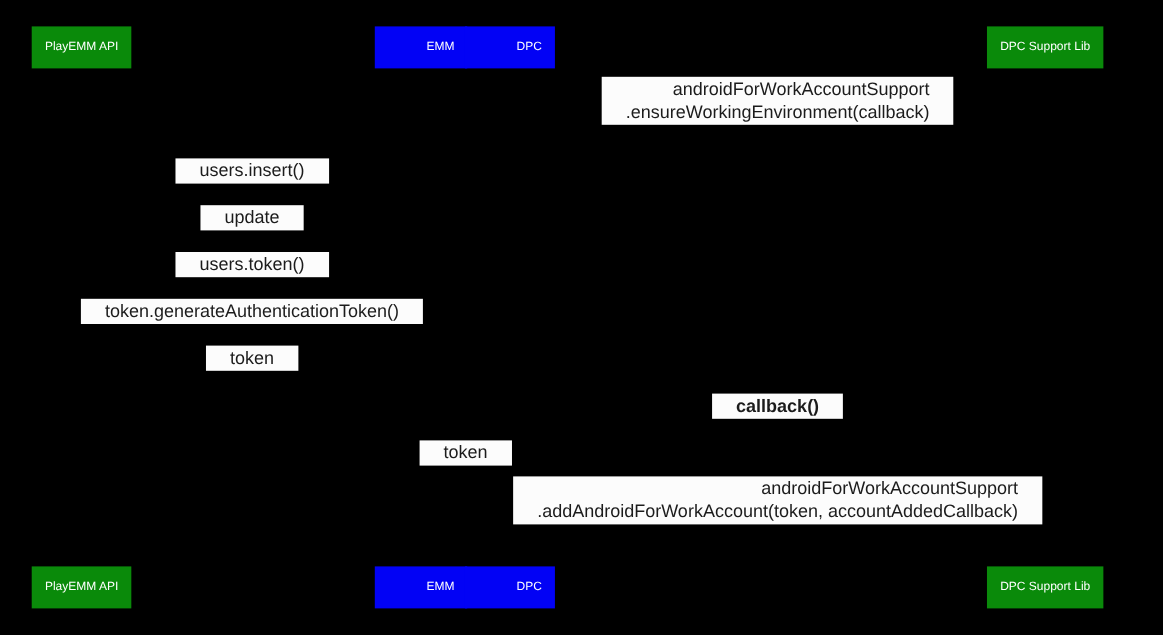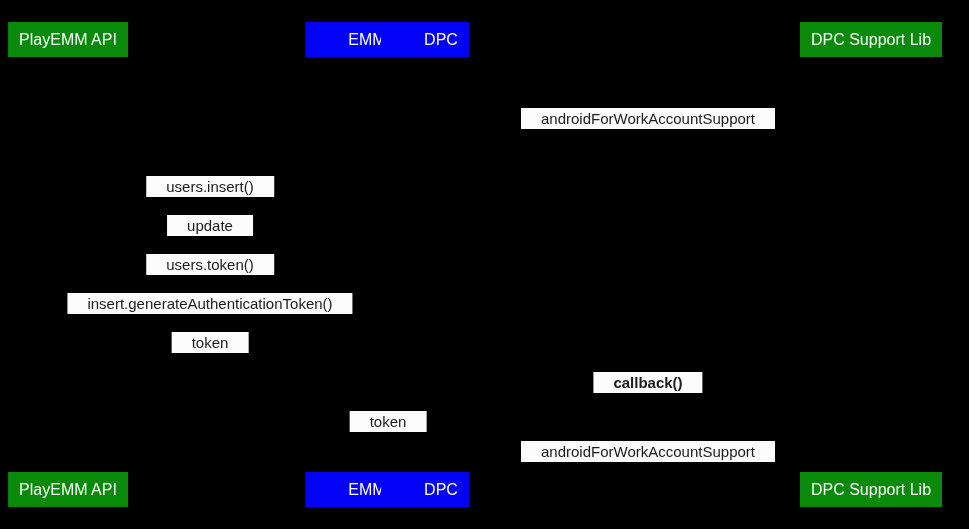--- a/index.html
+++ b/index.html
@@ -14,78 +14,79 @@
     background: var(--bg, #000);
     overflow: hidden;
     font-family: "Liberation Sans", sans-serif;
   }
   .participant {
     position: absolute;
     transform: translateX(-50%);
     height: 35px;
     line-height: 35px;
     padding: 0 11px;
-    font-size: 16px;
+    font-size: 10px;
     color: var(--participant-text, #fff);
     white-space: nowrap;
     text-align: right;
   }
   .participant.green { background: var(--green, #0a8a0a); }
   .participant.blue  { background: var(--blue, #0000fa); padding-left: 43px; }
   .message {
     position: absolute;
     transform: translateX(-50%);
     background: var(--msg-bg, #fcfcfc);
     color: var(--msg-text, #1c1c1c);
     font-size: 15px;
     line-height: 19px;
     padding: 1px 20px;
     text-align: right;
     white-space: nowrap;
-    margin-top: 44px;
   }
   .message-line { white-space: nowrap; }
 </style>
 </head>
 <body>
 
 <div class="canvas" style="--bg: #000000; --green: #0a8a0a; --blue: #0202f5; --participant-text: #ffffff; --msg-bg: #fcfcfc; --msg-text: #1c1c1c;">
   <div>
       <div class="participant green" style="left: 68px; top: 22px; height: 35px; line-height: 35px;">PlayEMM API</div>
       <div class="participant blue" style="left: 351px; top: 22px; height: 35px; line-height: 35px;">EMM</div>
       <div class="participant blue" style="left: 425px; top: 22px; height: 35px; line-height: 35px;">DPC</div>
       <div class="participant green" style="left: 871px; top: 22px; height: 35px; line-height: 35px;">DPC Support Lib</div>
     </div>
   <div>
       <div class="message" style="left: 648px; top: 64px;">
         <div class="message-line">androidForWorkAccountSupport</div>
+        <div class="message-line">.ensureWorkingEnvironment(callback)</div>
       </div>
       <div class="message" style="left: 210px; top: 132px;">
         <div class="message-line">users.insert()</div>
       </div>
       <div class="message" style="left: 210px; top: 171px;">
         <div class="message-line">update</div>
       </div>
       <div class="message" style="left: 210px; top: 210px;">
         <div class="message-line">users.token()</div>
       </div>
       <div class="message" style="left: 210px; top: 249px;">
-        <div class="message-line">insert.generateAuthenticationToken()</div>
+        <div class="message-line">token.generateAuthenticationToken()</div>
       </div>
       <div class="message" style="left: 210px; top: 288px;">
         <div class="message-line">token</div>
       </div>
       <div class="message" style="left: 648px; top: 328px; font-weight: bold;">
         <div class="message-line">callback()</div>
       </div>
       <div class="message" style="left: 388px; top: 367px;">
         <div class="message-line">token</div>
       </div>
       <div class="message" style="left: 648px; top: 397px;">
         <div class="message-line">androidForWorkAccountSupport</div>
+        <div class="message-line">.addAndroidForWorkAccount(token, accountAddedCallback)</div>
       </div>
     </div>
   <div>
       <div class="participant green" style="left: 68px; top: 472px; height: 35px; line-height: 35px;">PlayEMM API</div>
       <div class="participant blue" style="left: 351px; top: 472px; height: 35px; line-height: 35px;">EMM</div>
       <div class="participant blue" style="left: 425px; top: 472px; height: 35px; line-height: 35px;">DPC</div>
       <div class="participant green" style="left: 871px; top: 472px; height: 35px; line-height: 35px;">DPC Support Lib</div>
     </div>
 </div>
 

